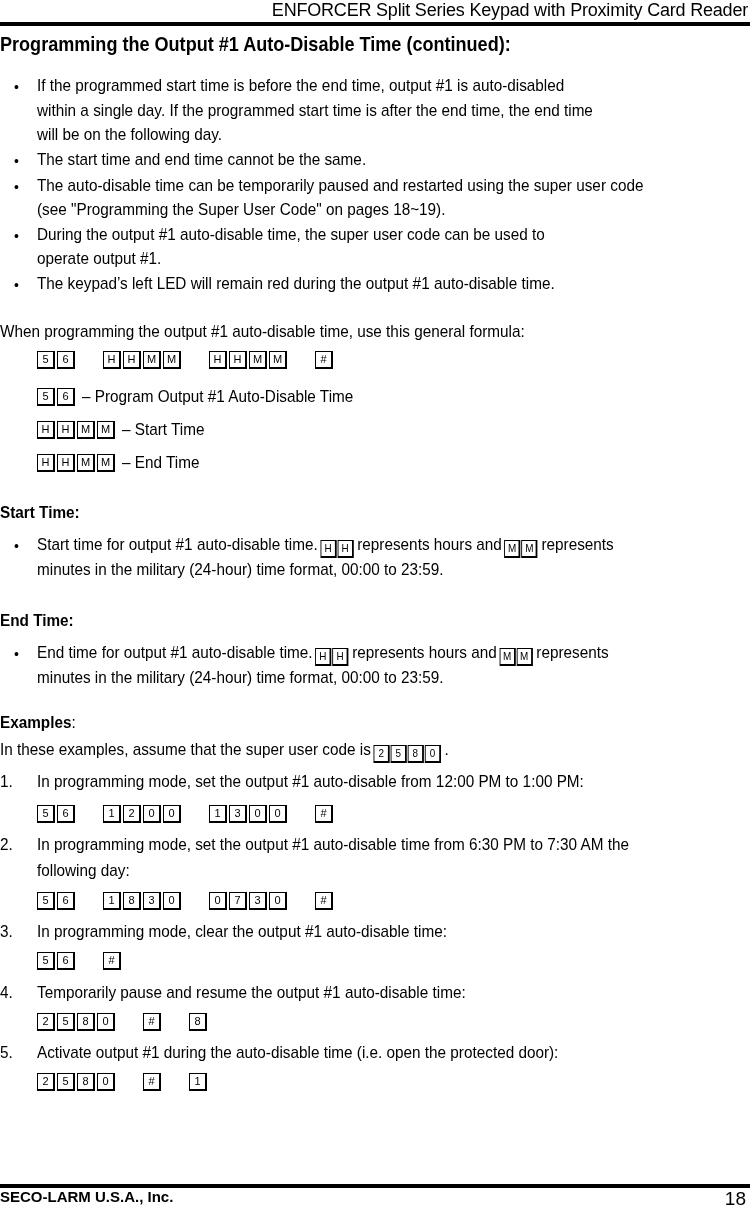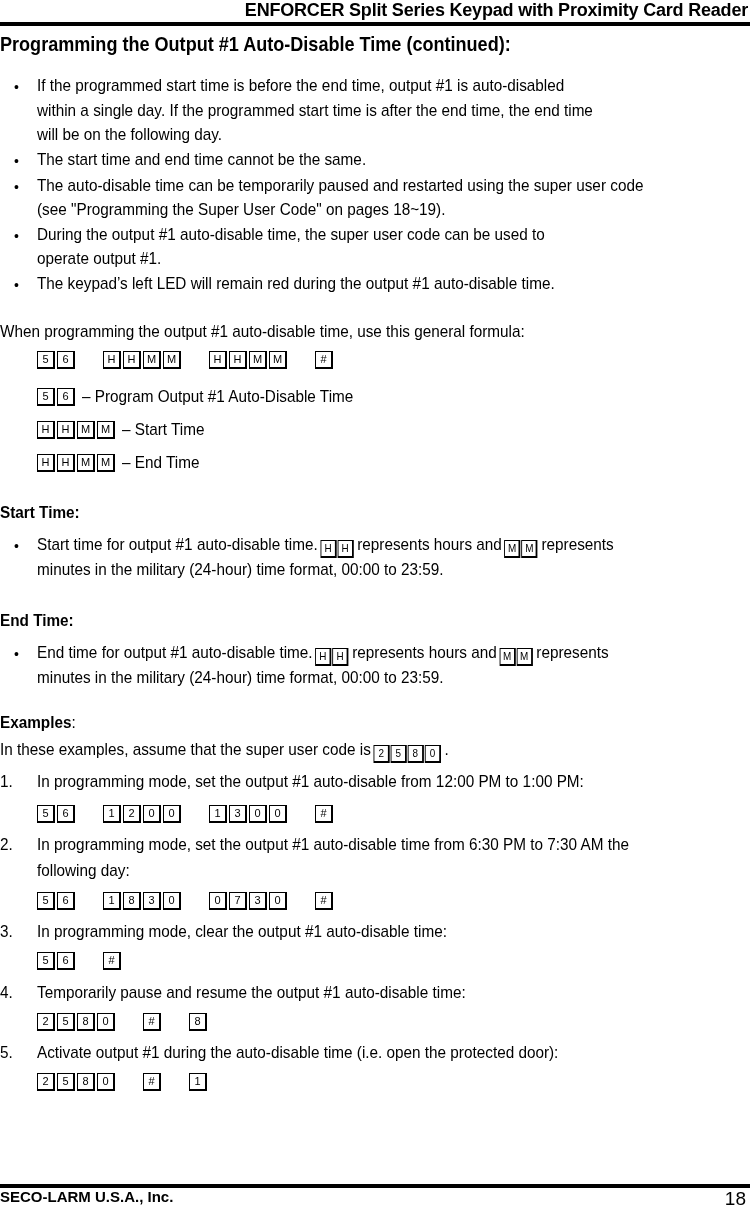--- a/index.html
+++ b/index.html
@@ -1,19 +1,19 @@
 <!DOCTYPE html>
 <html><head>
 <meta charset="utf-8">
 <style>
   html, body { margin:0; padding:0; background:#fff; }
   body { width:750px; height:1210px; position:relative; overflow:hidden;
          font-family:"Liberation Sans", sans-serif; color:#000; }
   .abs { position:absolute; }
-  .hdr { right:2px; top:0; font-weight:bold; font-size:18px; letter-spacing:-0.2px; }
+  .hdr { right:2px; top:0; font-weight:normal; font-size:18px; letter-spacing:-0.2px; }
   .rule { left:0; width:750px; height:4px; background:#000; }
   .title { left:0; top:32px; font-weight:bold; font-size:21px; transform:scaleX(0.86); transform-origin:left; white-space:nowrap; }
   .t { font-size:17px; white-space:nowrap; transform:scaleX(0.9); transform-origin:left; }
   .b { font-weight:bold; }
   .bul { font-size:14px; }
   .keys { display:flex; align-items:center; white-space:nowrap; }
   .key { display:inline-block; width:15px; height:15px; border:1px solid #000; border-right-width:2px; border-bottom-width:2px;
          font-size:11px; line-height:15px; text-align:center; margin-right:2px; box-sizing:content-box; background:#fff; font-family:"Liberation Sans", sans-serif;}
   .grp { display:inline-flex; margin-right:16px; }
   .inline { display:inline-flex; vertical-align:-2px; margin:0 3px; }

